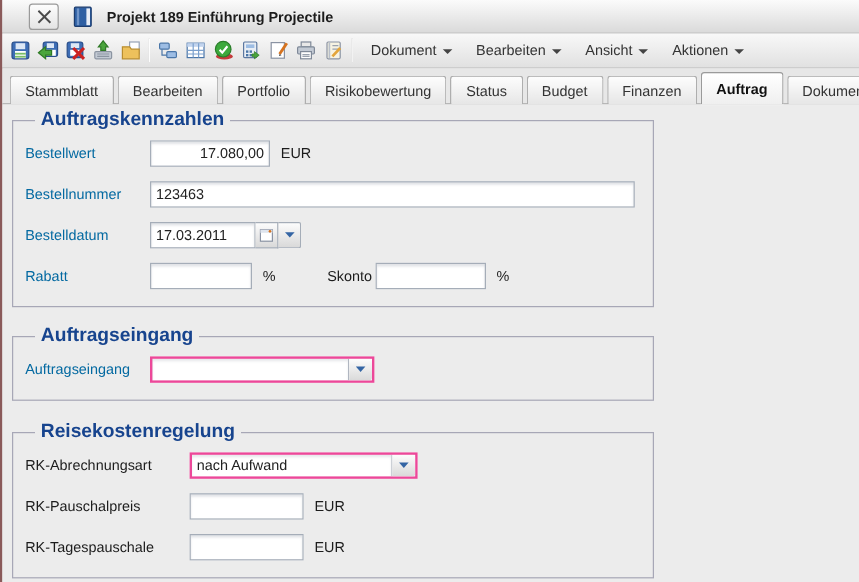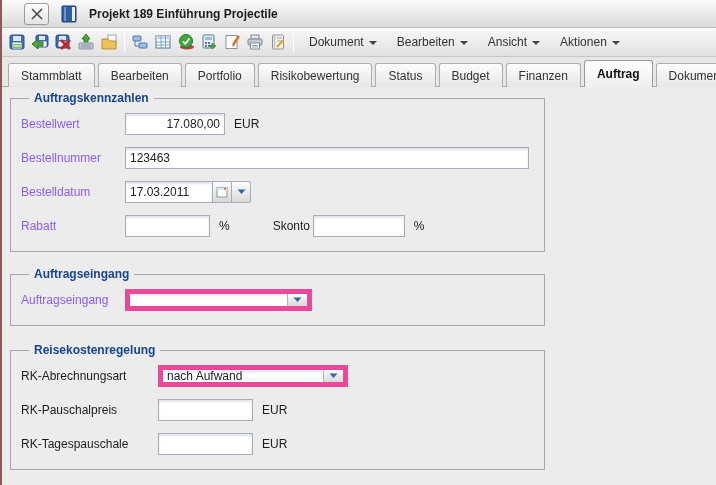--- a/index.html
+++ b/index.html
@@ -108,25 +108,25 @@
     padding: 2px 0 0 8px;
   }
   fieldset {
     width: 535px;
     border: 1px solid #a7a7b6;
     padding: 0 0 14px 10px;
     margin-top: 2px;
   }
   fieldset legend {
     margin-left: 8px; padding: 0 5px;
-    font-weight: bold; color: #17448e; font-size: 12px;
+    font-weight: bold; color: #17448e; font-size: 16px;
   }
   .row { display: flex; align-items: center; margin-top: 12px; }
   .row:first-of-type { margin-top: 8px; }
-  .flabel { width: 104px; color: #8b5cf6; }
+  .flabel { width: 104px; color: #0369a1; }
   .flabel-wide { width: 137px; color: #1c1c1c; }
   .inline-label { margin-left: 43px; width: 40px; color: #1c1c1c; }
   .unit { margin-left: 9px; color: #1c1c1c; }
 
   input[type=text] {
     height: 22px;
     border: 1px solid #a5adb8;
     background: #fff;
     box-shadow: inset 0 2px 2px rgba(90,100,120,0.18);
     padding: 0 4px;
@@ -145,21 +145,21 @@
     border: 1px solid #a5adb8; border-left: none;
     background: linear-gradient(#fcfcfc, #d9d9d9);
     display: flex; align-items: center; justify-content: center;
     cursor: pointer; padding: 0;
   }
   .mini-btn.rounded-r { border-radius: 0 2px 2px 0; }
 
   .select {
     display: flex; align-items: stretch;
     height: 22px;
-    border: 5px solid #ec4899;
+    border: 2px solid #ec4899;
     background: #fff;
     cursor: pointer;
   }
   .select .select-value {
     flex: 1; display: flex; align-items: center;
     padding: 0 4px; color: #222;
     box-shadow: inset 0 2px 2px rgba(90,100,120,0.14);
   }
   .select .select-arrow {
     width: 20px;

